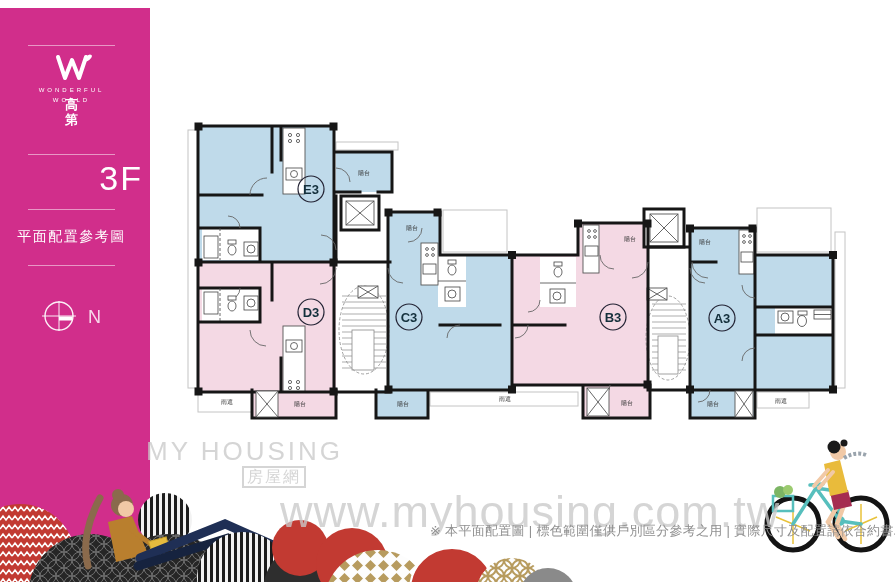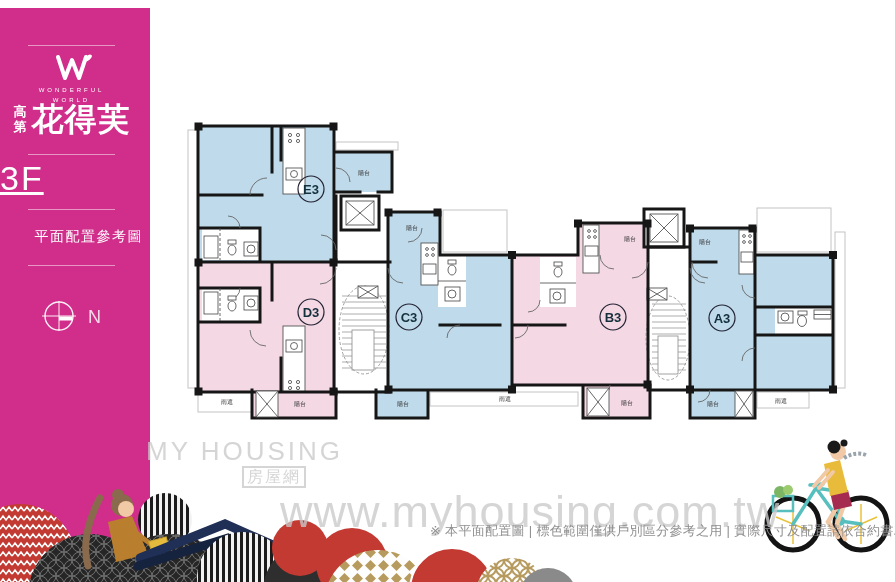--- a/index.html
+++ b/index.html
@@ -6,22 +6,22 @@
   .stage{position:relative;width:895px;height:582px;overflow:hidden;background:#fff;
          font-family:"Liberation Sans","DejaVu Sans",sans-serif;}
   
   .sidebar{position:absolute;left:0;top:8px;width:150px;height:582px;background:var(--sidebar-bg);z-index:1;}
   .divider{position:absolute;left:28px;width:87px;height:1px;background:rgba(255,255,255,.5);}
   .logo-block{position:absolute;top:46px;left:0;width:143px;text-align:center;color:#fff;}
   .logo-en{font-size:6px;letter-spacing:3px;line-height:1.6;color:#fff;}
   .brand-row{position:absolute;top:90px;left:0;width:143px;display:flex;justify-content:center;align-items:center;gap:4px;color:#fff;}
   .brand-prefix{display:inline-block;width:15px;font-size:13px;font-weight:bold;line-height:1.15;word-break:break-all;text-align:center;}
   .brand-name{font-size:32px;font-weight:bold;letter-spacing:1px;}
-  .floor-label{position:absolute;top:151px;left:0;width:143px;text-align:left;color:#fff;font-size:34px;font-weight:300;letter-spacing:2px;text-decoration:underline;}
-  .subtitle{position:absolute;top:220px;left:0;width:143px;text-align:right;color:#fff;font-size:14px;letter-spacing:1.5px;}
+  .floor-label{position:absolute;top:151px;left:0;width:143px;text-align:right;color:#fff;font-size:34px;font-weight:300;letter-spacing:2px;}
+  .subtitle{position:absolute;top:220px;left:0;width:143px;text-align:center;color:#fff;font-size:14px;letter-spacing:1.5px;}
   .compass{position:absolute;top:288px;left:40px;}
   
   .plan{position:absolute;left:0;top:0;z-index:2;}
   .fill-blue{fill:var(--unit-blue);}
   .fill-pink{fill:var(--unit-pink);}
   .wall{stroke:var(--wall);stroke-width:3;fill:none;stroke-linecap:square;}
   .thin{stroke:#555;stroke-width:.9;fill:#fff;}
   .thin2{stroke:#555;stroke-width:.9;fill:none;}
   .gray{stroke:var(--line-gray);stroke-width:1;fill:none;}
   .corner{fill:var(--wall);}
@@ -56,21 +56,20 @@
       <svg width="44" height="28" viewBox="0 0 44 28">
         <path d="M8,3 L15,24 L22,6 L29,24 L36,3" stroke="#fff" stroke-width="4" fill="none" stroke-linecap="round" stroke-linejoin="round"></path>
         <ellipse cx="38" cy="4" rx="4.5" ry="2.4" fill="#fff" transform="rotate(-40 38 4)"></ellipse>
       </svg>
       <div class="logo-en">WONDERFUL</div>
       <div class="logo-en">WORLD</div>
     </div>
 
     <div class="brand-row">
       <span class="brand-prefix">高第</span>
-      <span class="brand-name">花得芙</span>
     </div>
 
     <div class="floor-label">3F</div>
     <div class="subtitle">平面配置參考圖</div>
 
     <svg class="compass" width="76" height="40" viewBox="0 0 76 40">
       <circle cx="19" cy="20" r="14" stroke="rgba(255,255,255,.92)" stroke-width="1.4" fill="none"></circle>
       <line x1="2" y1="20" x2="36" y2="20" stroke="rgba(255,255,255,.92)" stroke-width="1"></line>
       <line x1="19" y1="5" x2="19" y2="35" stroke="rgba(255,255,255,.92)" stroke-width="1"></line>
       <rect x="19" y="20.5" width="13.5" height="4" fill="#fff"></rect>

